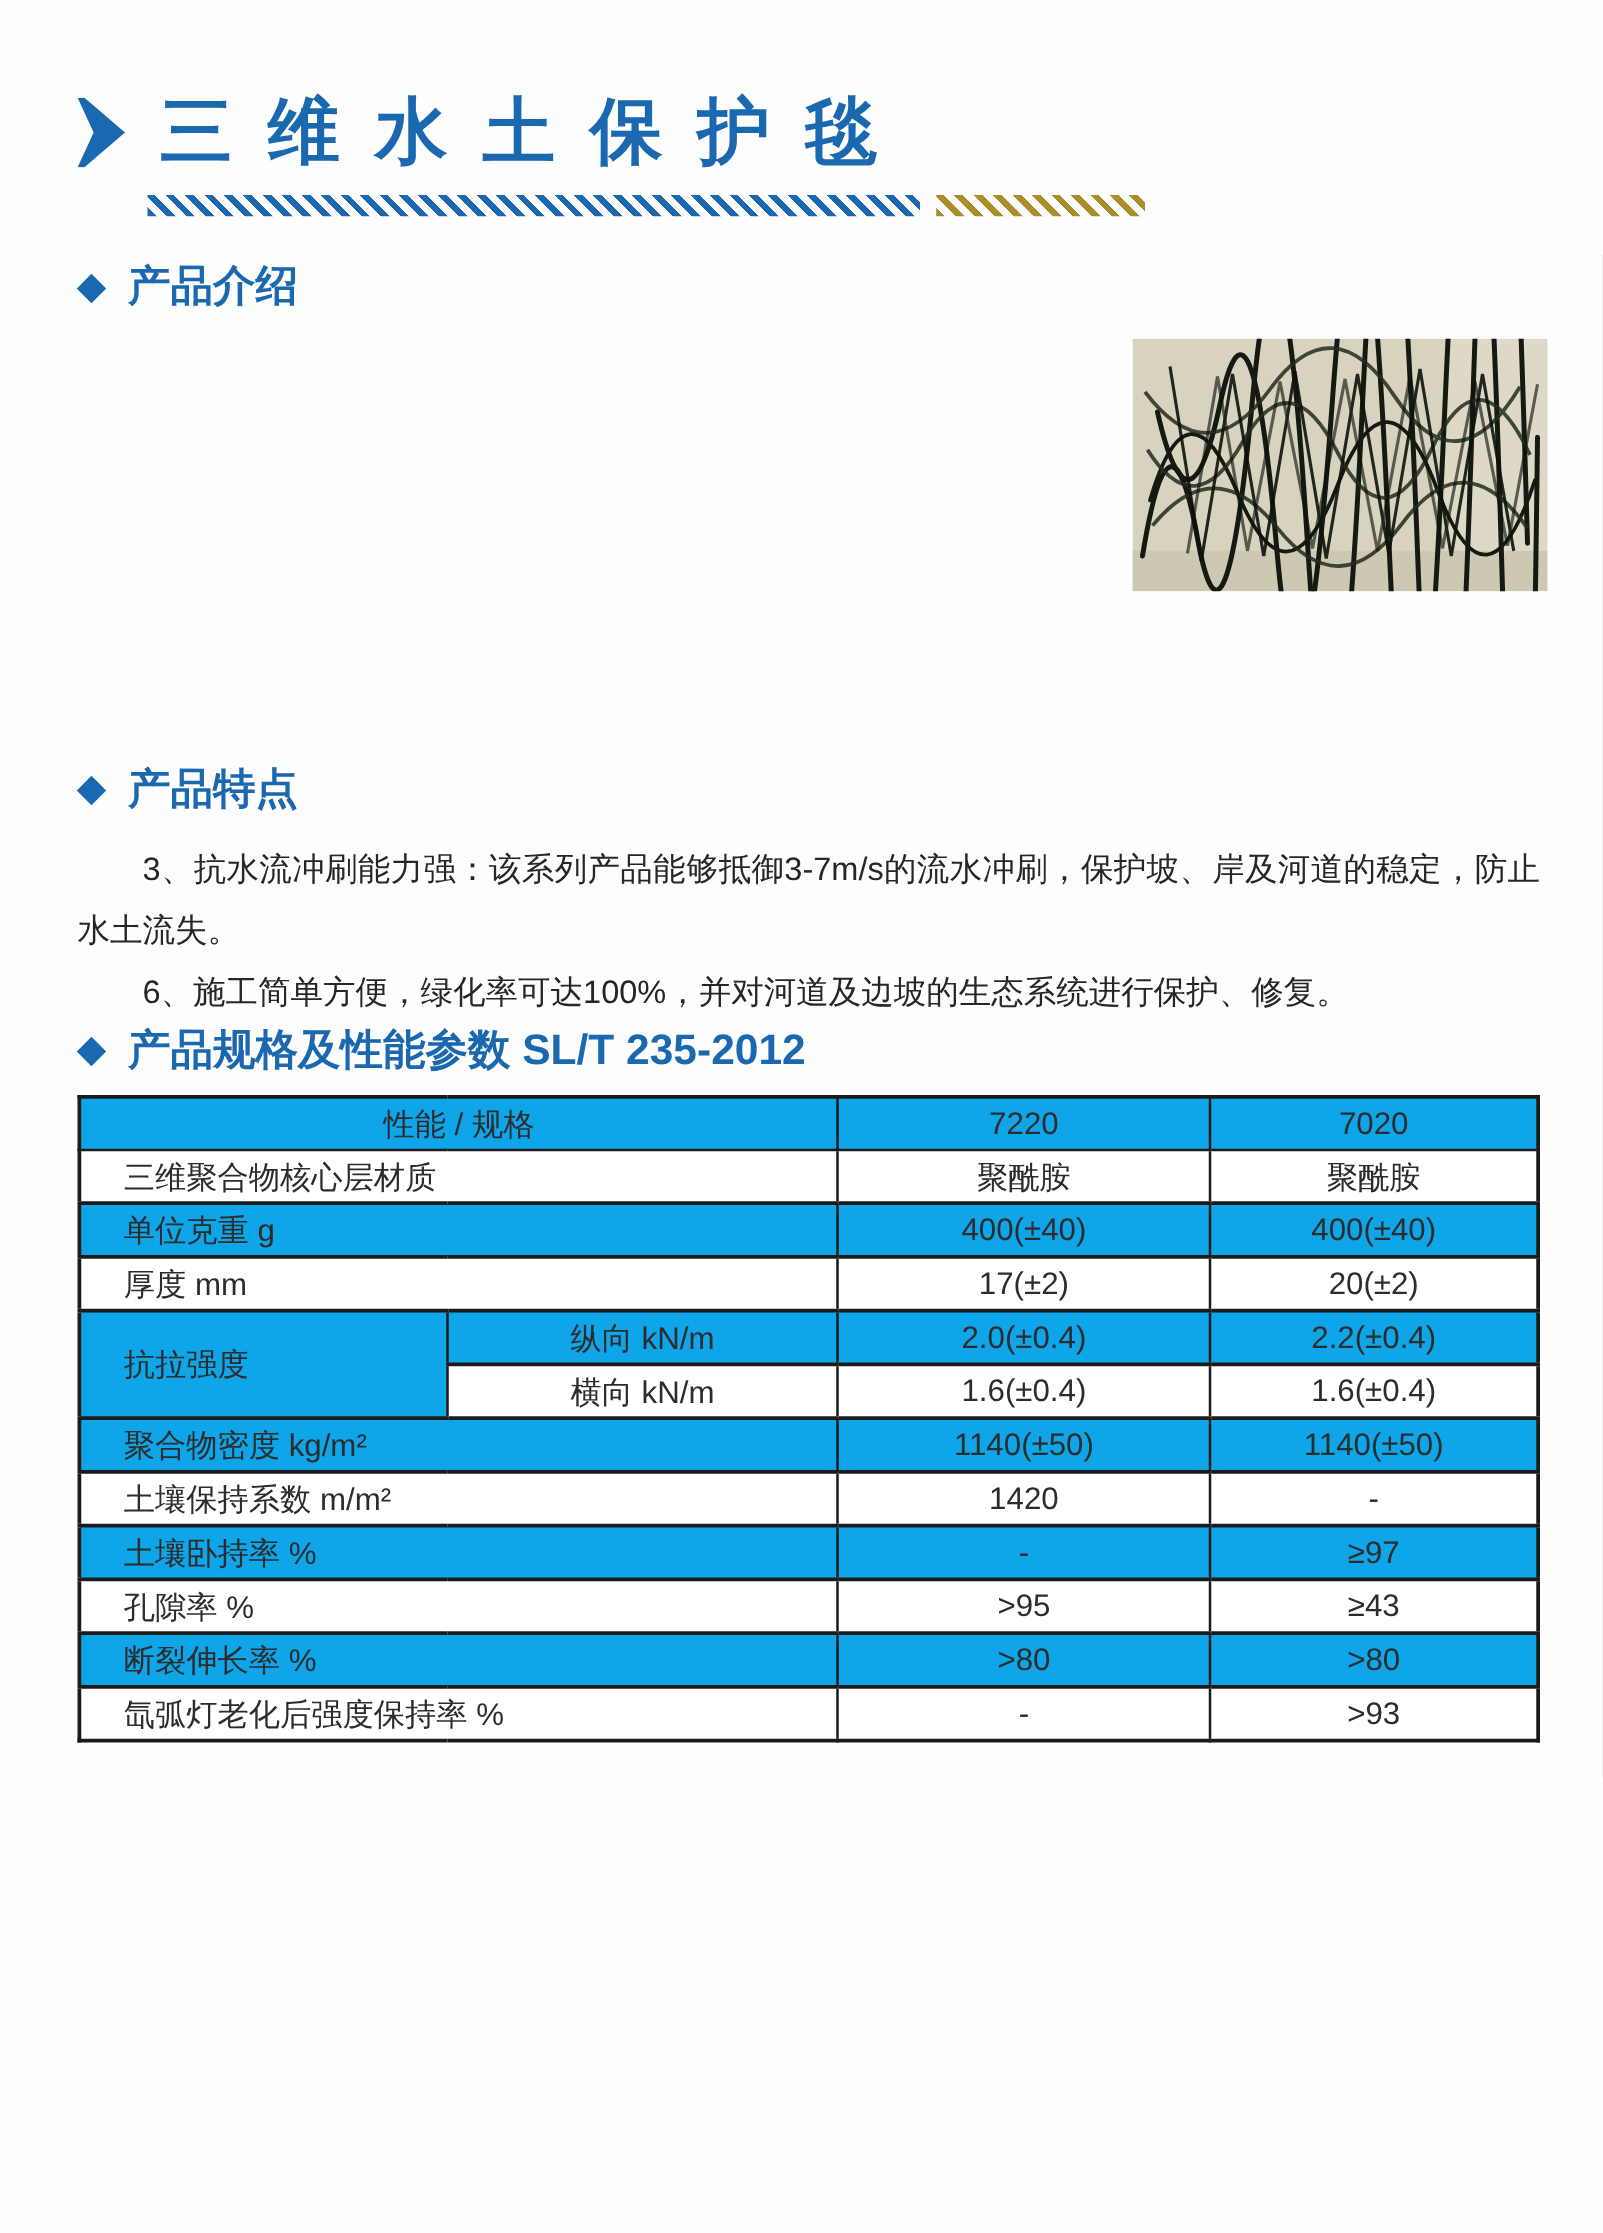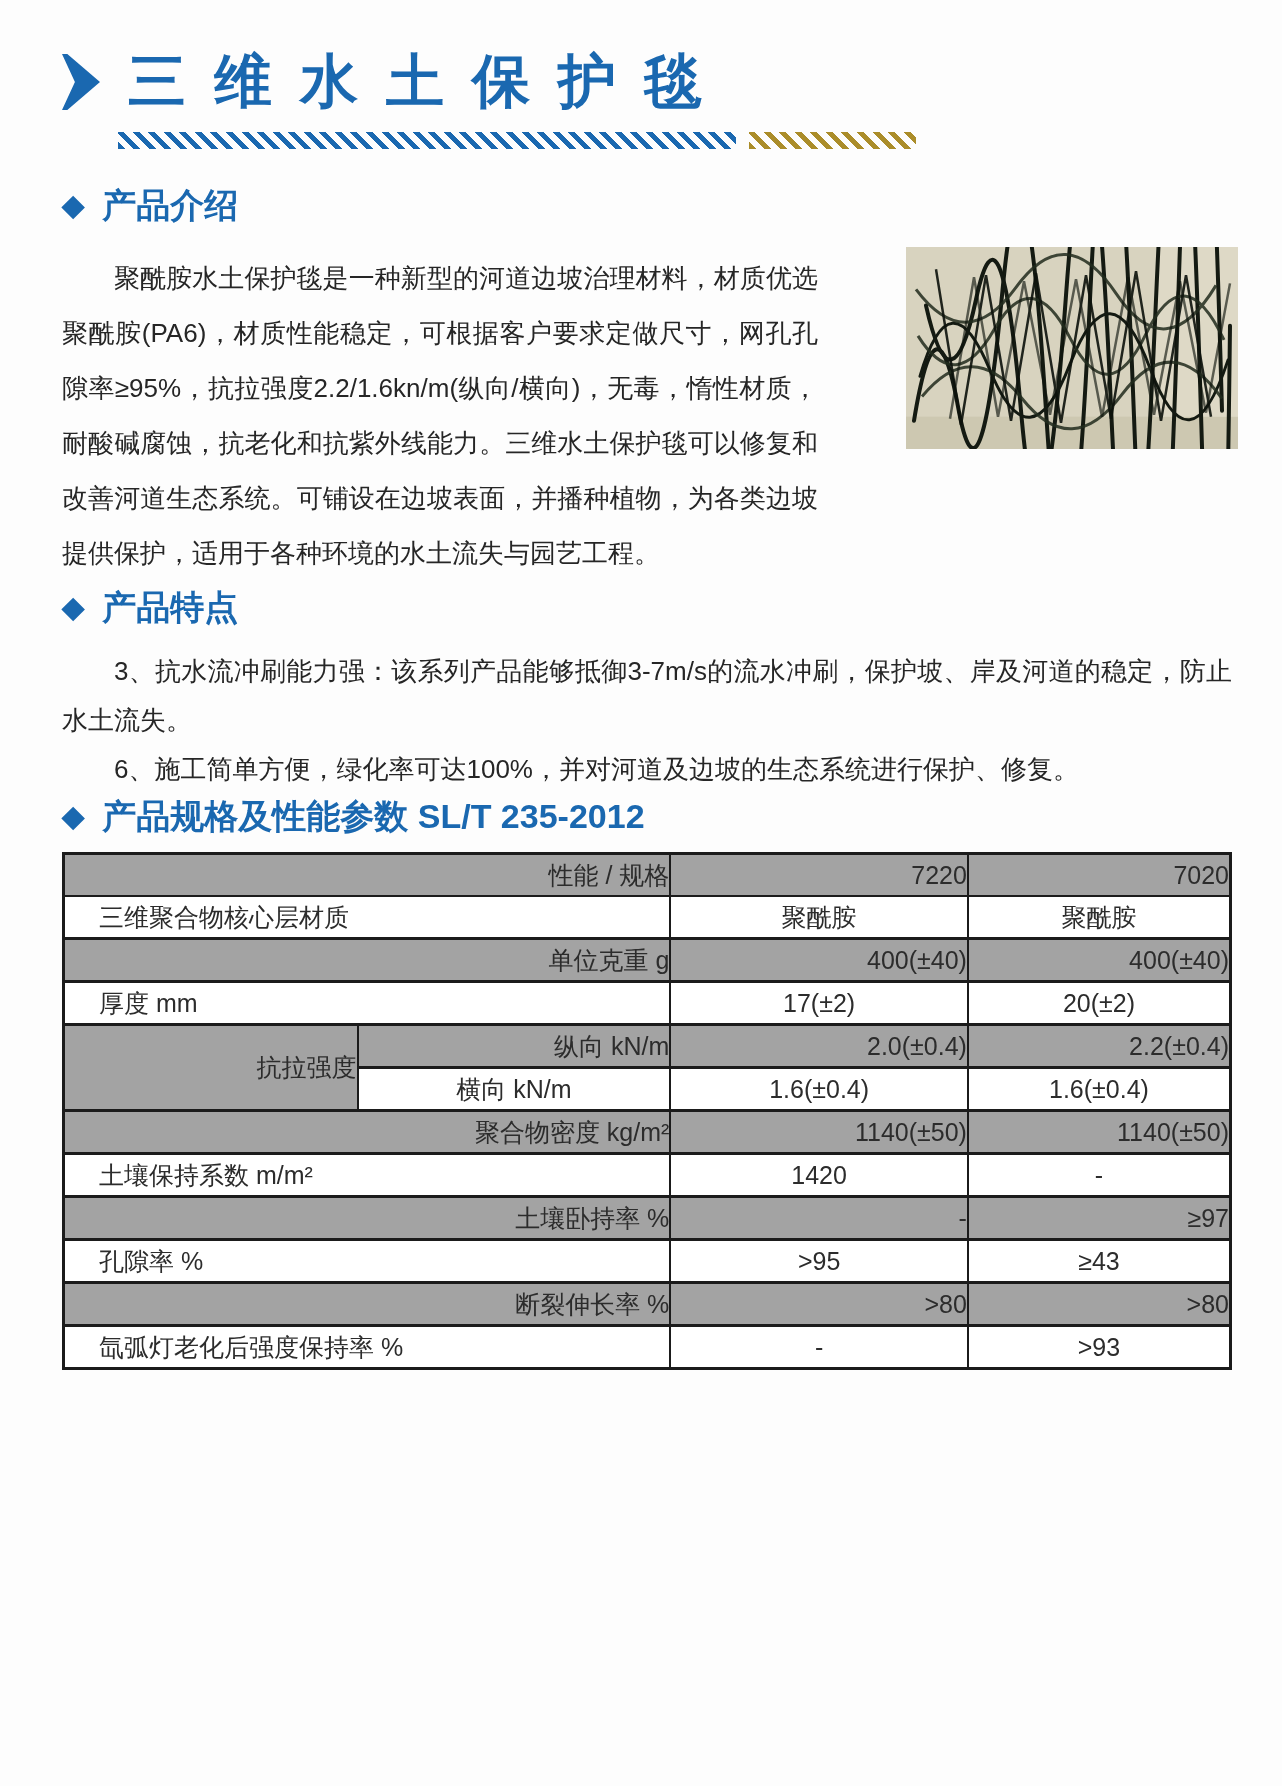--- a/index.html
+++ b/index.html
@@ -8,21 +8,21 @@
     width:1282px;height:1786px;
     margin:0 auto;
     background:#fdfdfd;
     box-sizing:border-box;
     padding:50px 50px 0 62px;
     overflow:hidden;
     font-family:"Liberation Sans", sans-serif;
     color:#262626;
   }
   
-  .hdr{display:flex;align-items:center;gap:28px;height:64px;}
+  .hdr{display:flex;align-items:center;gap:28px;height:64px;margin-top:24px;}
   .arrow{
     width:38px;height:56px;background:#1a68b0;flex:0 0 auto;
     clip-path:polygon(0 0,14% 0,100% 50%,14% 100%,0 100%,34% 50%);
   }
   h1{
     margin:0;font-family:"Liberation Serif", serif;font-weight:bold;
     font-size:58px;line-height:1;color:#1a68b0;letter-spacing:28px;white-space:nowrap;
   }
   
   .sep{margin:18px 0 0 56px;height:17px;display:flex;gap:13px;}
@@ -59,21 +59,21 @@
   
   table.specs{
     margin-top:14px;width:1170px;border-collapse:collapse;table-layout:fixed;
     border:3px solid #1b1b1b;
   }
   table.specs th,table.specs td{
     border:2px solid #1b1b1b;height:40px;font-size:25px;font-weight:normal;
     text-align:center;padding:0;color:#2c2c2c;background:#ffffff;
   }
   table.specs .lbl{text-align:left;padding-left:34px;}
-  table.specs tr.shade th,table.specs tr.shade td{background:#a3a3a3;text-align:right;}
+  table.specs tr.shade th,table.specs tr.shade td{background:#0ea5e9;}
   table.specs td.group{background:#ffffff;text-align:left;padding-left:34px;}
   table.specs tr.shade td{border-top-width:3px;border-bottom-width:3px;}
 </style>
 </head>
 <body>
 
 <div class="page">
 
   <div class="hdr">
     <span class="arrow"></span>
@@ -84,21 +84,20 @@
     <span class="sep-blue"></span>
     <span class="sep-gold"></span>
   </div>
 
   <h2 class="h-intro">
     <span class="diamond">◆</span>
     <span>产品介绍</span>
   </h2>
 
   <div class="intro-wrap">
-    <p class="intro-text">聚酰胺水土保护毯是一种新型的河道边坡治理材料，材质优选聚酰胺(PA6)，材质性能稳定，可根据客户要求定做尺寸，网孔孔隙率≥95%，抗拉强度2.2/1.6kn/m(纵向/横向)，无毒，惰性材质，耐酸碱腐蚀，抗老化和抗紫外线能力。三维水土保护毯可以修复和改善河道生态系统。可铺设在边坡表面，并播种植物，为各类边坡提供保护，适用于各种环境的水土流失与园艺工程。</p>
     <svg class="photo" viewBox="0 0 332 200" preserveAspectRatio="none" aria-hidden="true">
       <rect width="332" height="200" fill="#d8d3bf"></rect>
       <rect y="168" width="332" height="32" fill="#cdc8b1"></rect>
       <rect x="250" y="0" width="82" height="168" fill="#ded9c6"></rect>
       <g fill="none" stroke="#141a12" stroke-width="4" stroke-linecap="round">
         <path d="M8,172 Q30,38 52,158 T96,48 T140,162 T184,52 T228,168 T272,58 T316,162"></path>
         <path d="M20,58 Q45,168 70,52 T115,162 T160,48 T205,158 T250,52 T295,165 T324,78"></path>
         <path d="M14,128 Q44,26 84,122 T164,116 T244,120 T322,112" stroke-width="3"></path>
       </g>
       <g fill="none" stroke="#222c1e" stroke-width="3" opacity="0.85">

